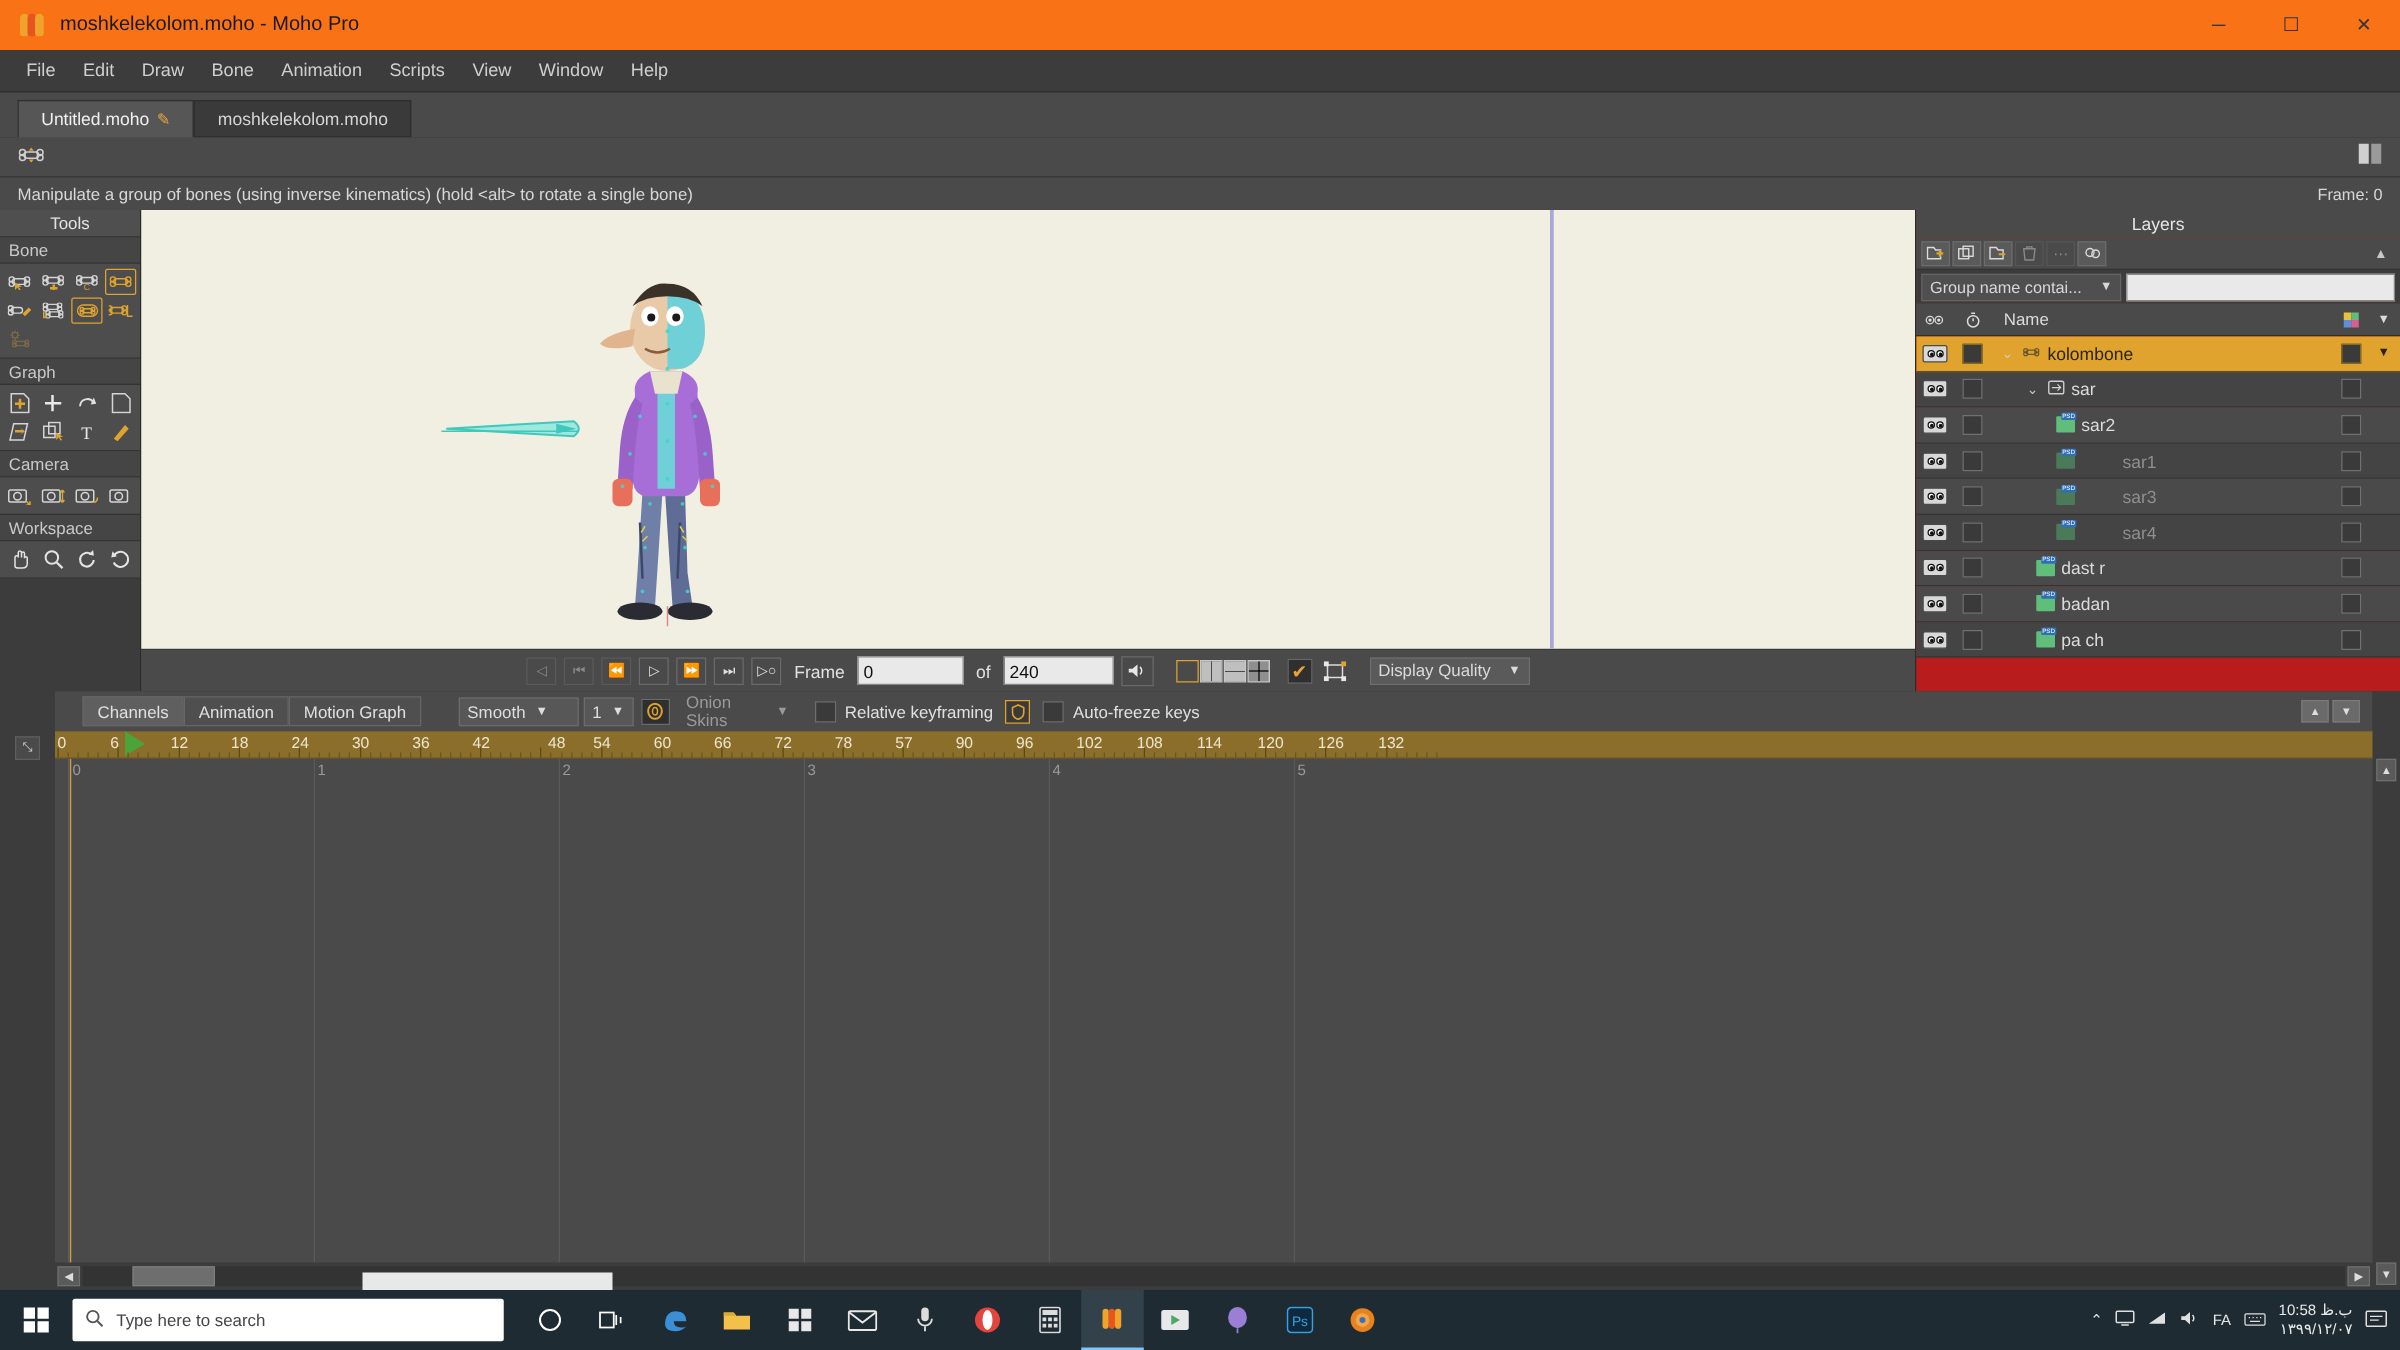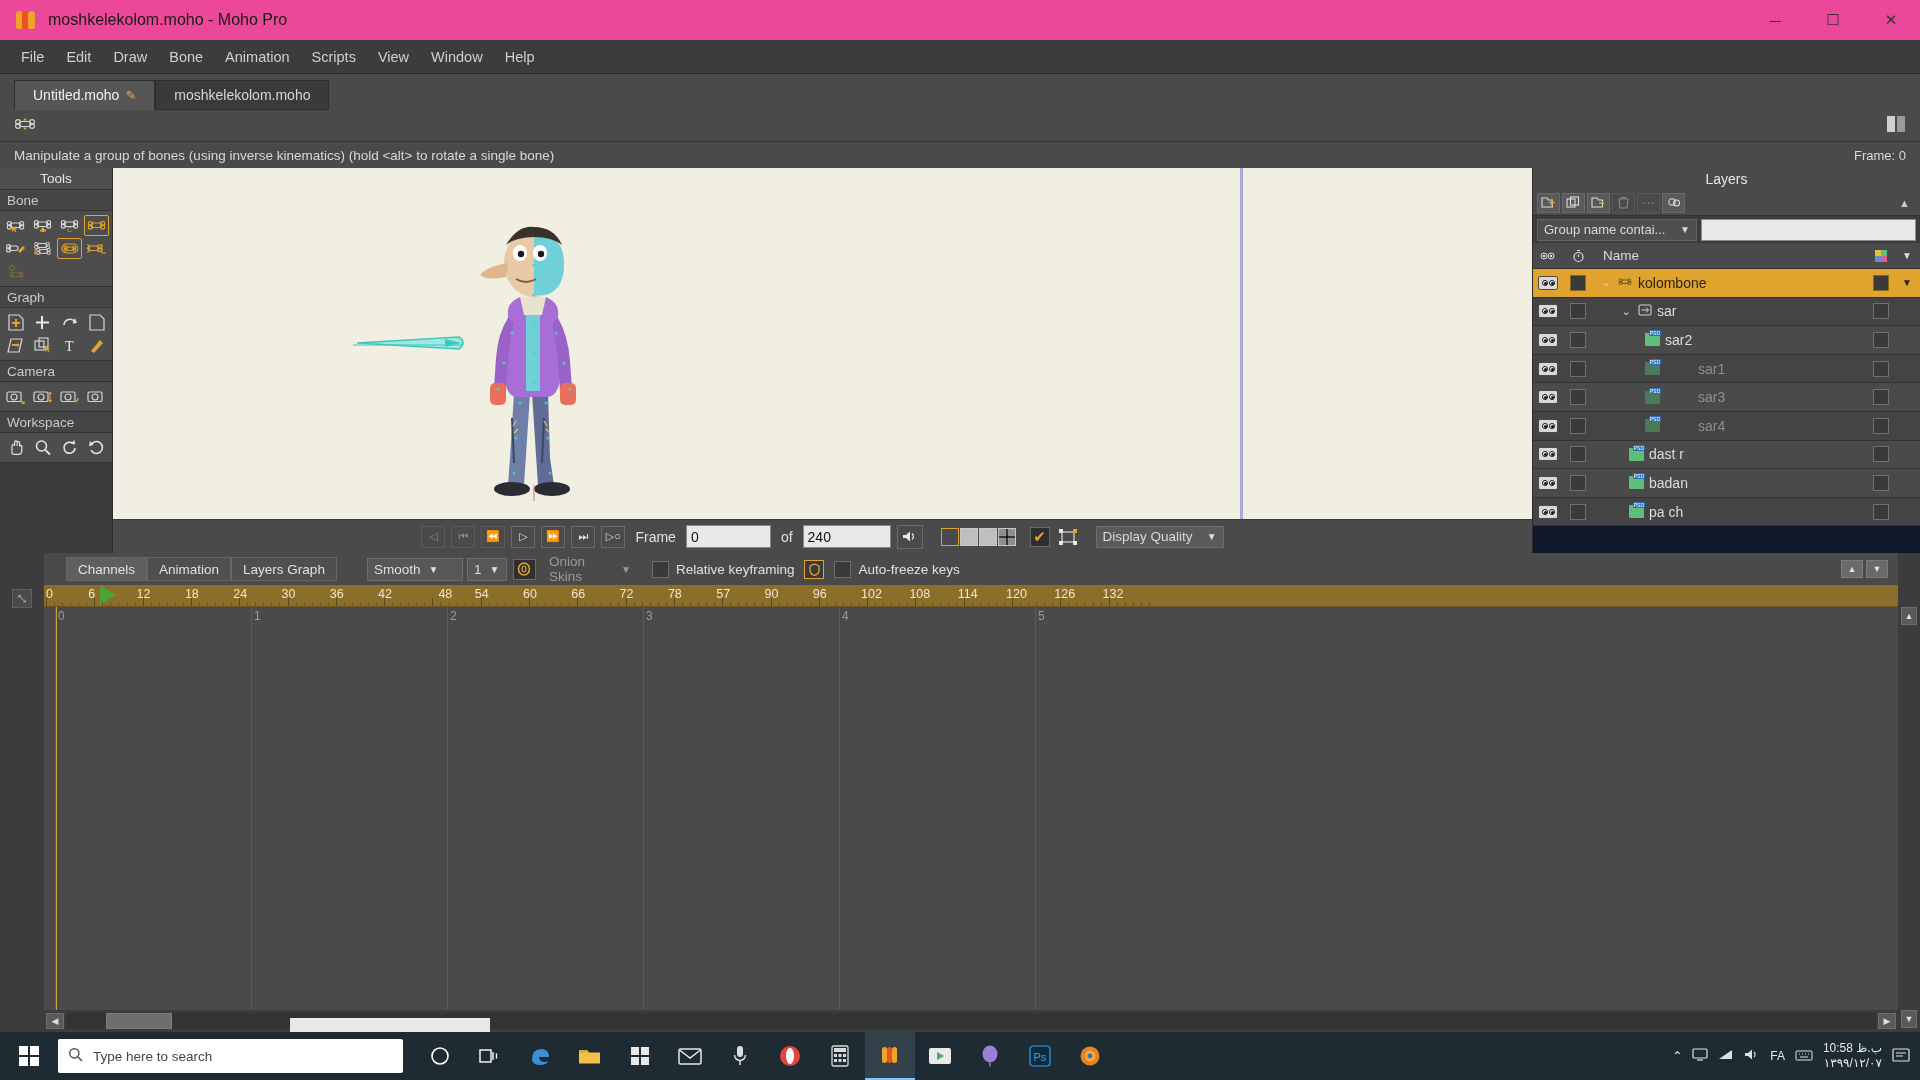--- a/index.html
+++ b/index.html
@@ -4,21 +4,21 @@
 <style>
   * { box-sizing: border-box; margin:0; padding:0; }
   body {
     width:1920px; height:1080px; overflow:hidden;
     font-family:"Liberation Sans", sans-serif;
     background:#2b2b2b; color:#d0d0d0; font-size:14px;
   }
   .app { width:1920px; height:1080px; display:flex; flex-direction:column; position:relative; }
 
   
-  .titlebar { height:40px; background:#ec4899; display:flex; align-items:center; flex:0 0 40px; }
+  .titlebar { height:40px; background:#f97316; display:flex; align-items:center; flex:0 0 40px; }
   .tb-icon { width:22px; height:22px; margin-left:16px; margin-right:10px; position:relative; }
   .tb-icon .b1,.tb-icon .b2,.tb-icon .b3 {
     position:absolute; top:2px; width:7px; height:18px; border-radius:4px 4px 3px 3px;
   }
   .tb-icon .b1 { left:0; background:#f0a32a; }
   .tb-icon .b2 { left:6px; background:#e8541f; }
   .tb-icon .b3 { left:12px; background:#f0a32a; }
   .tb-title { color:#1a1a1a; font-size:16px; }
   .tb-btns { margin-left:auto; display:flex; height:40px; }
   .tb-btn { width:58px; height:40px; display:flex; align-items:center; justify-content:center; color:#333; font-size:15px; }
@@ -78,21 +78,21 @@
   .pb-layoutbtns { display:flex; gap:1px; margin-left:12px; }
   .pb-lay { width:18px; height:18px; border:1px solid #c8c8c8; background:#4a4a4a; }
   .pb-lay.first { border-color:#e0a42e; }
   .pb-check { width:20px; height:20px; background:#2f2f2f; border:1px solid #6a6a6a; display:flex;
               align-items:center; justify-content:center; color:#e8a33d; font-size:15px; margin-left:8px;}
   .pb-dq { width:128px; height:22px; background:#5a5a5a; border:1px solid #6e6e6e; display:flex; align-items:center;
            padding:0 6px; font-size:13.5px; color:#dadada; margin-left:10px; }
   .pb-dq .arrow { margin-left:auto; font-size:10px; }
 
   
-  .layerspanel { width:388px; background:#0f172a; border-left:1px solid #2b2b2b; display:flex; flex-direction:column; }
+  .layerspanel { width:388px; background:#b91c1c; border-left:1px solid #2b2b2b; display:flex; flex-direction:column; }
   .lp-title { height:22px; background:#4a4a4a; color:#e6e6e6; font-size:14px; display:flex; align-items:center; justify-content:center; }
   .lp-toolbar { height:26px; background:#4a4a4a; display:flex; align-items:center; padding:0 4px; gap:2px; border-bottom:1px solid #333; }
   .lp-tb-btn { width:23px; height:20px; background:#5a5a5a; border:1px solid #6b6b6b; color:#dcdcdc;
                display:flex; align-items:center; justify-content:center; font-size:12px; }
   .lp-tb-btn.dim { color:#8a8a8a; background:#4a4a4a; border-color:#565656; }
   .lp-scrollup { margin-left:auto; color:#c9c9c9; font-size:11px; padding-right:6px;}
   .lp-filter { height:27px; display:flex; align-items:center; padding:0 4px; gap:4px; background:#3c3c3c;}
   .lp-filter-sel { width:160px; height:22px; background:#4f4f4f; border:1px solid #636363; display:flex;
                    align-items:center; padding:0 6px; font-size:13px; color:#d8d8d8; }
   .lp-filter-sel .arrow { margin-left:auto; font-size:10px; }
@@ -870,21 +870,21 @@
   </div>
 
   <div class="timeline">
     <div class="tl-left">
       <div class="tl-expand">⤡</div>
     </div>
     <div class="tl-main">
       <div class="tl-toolbar">
         <div class="tl-tab active">Channels</div>
         <div class="tl-tab">Animation</div>
-        <div class="tl-tab">Layers Graph</div>
+        <div class="tl-tab">Motion Graph</div>
         <div class="tl-sel" style="margin-left:30px;width:96px;">
           <span>Smooth</span>
           <span class="arrow">▼</span>
         </div>
         <div class="tl-sel" style="margin-left:4px;width:40px;">
           <span>1</span>
           <span class="arrow">▼</span>
         </div>
         <div class="tl-onion" style="margin-left:6px;">
           <svg width="14" height="14" viewBox="0 0 14 14">

